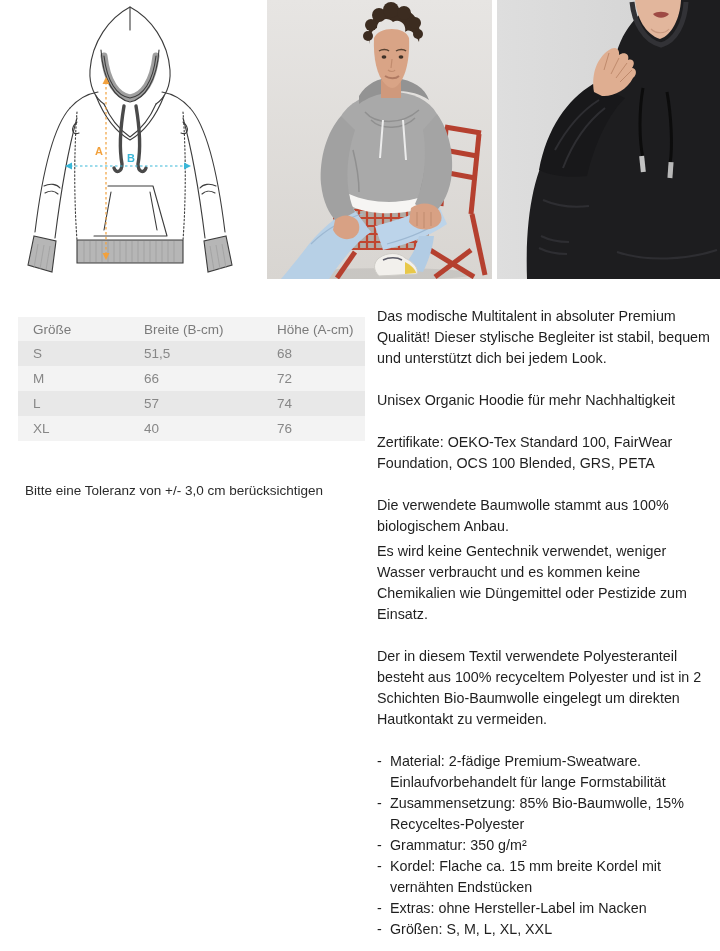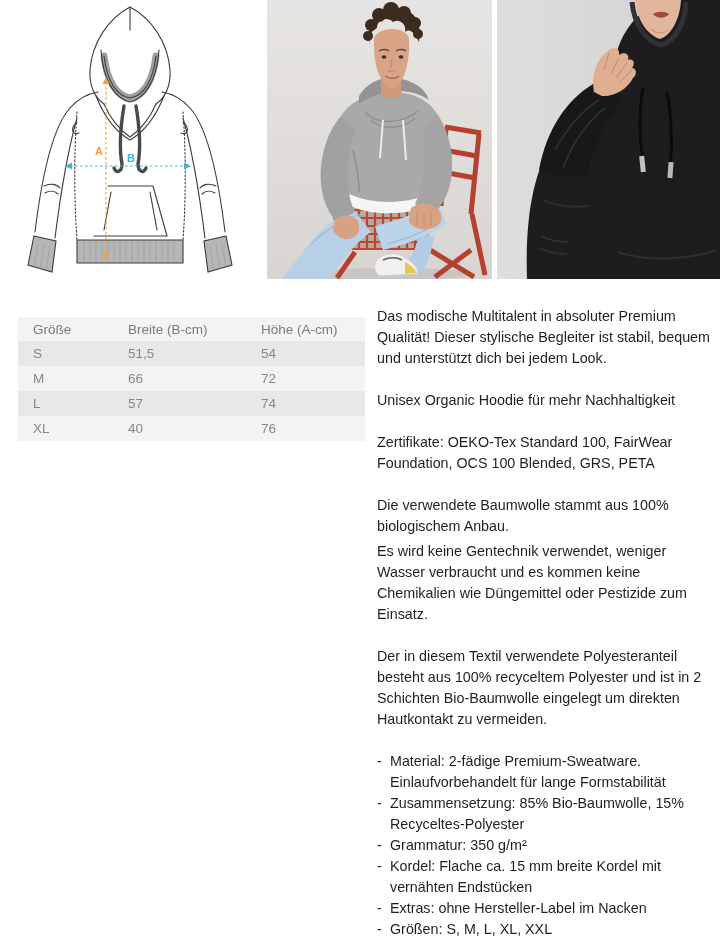--- a/index.html
+++ b/index.html
@@ -13,21 +13,21 @@
   .fig-female{width:223px;height:279px;}
   svg{display:block;}
 
   
   .size-table{position:absolute;left:18px;top:317px;width:347px;font-size:13.5px;color:#878787;}
   .trow{display:flex;align-items:center;height:25px;}
   .trow.head{height:24px;background:#f3f3f3;color:#7b7b7b;}
   .trow.odd{background:#e8e8e8;}
   .trow.even{background:#f3f3f3;}
   .tc1{width:95px;padding-left:15px;}
-  .tc2{width:133px;}
+  .tc2{width:133px;margin-left:16px;}
   .tc3{flex:1;}
 
   .note{position:absolute;left:25px;top:483px;margin:0;font-size:13.5px;color:#2b2b2b;}
 
   
   .desc{position:absolute;left:377px;top:306px;width:341px;font-size:14.3px;line-height:21px;color:#1f1f1f;}
   .desc p{margin:0 0 21px 0;}
   .desc p.tight{margin-bottom:4px;}
   .bullet{display:flex;line-height:21px;}
   .bullet .dash{width:9px;flex:none;}
@@ -241,39 +241,40 @@
 
   <div class="size-table">
     <div class="trow head">
       <div class="tc1">Größe</div>
       <div class="tc2">Breite (B-cm)</div>
       <div class="tc3">Höhe (A-cm)</div>
     </div>
     <div class="trow odd">
       <div class="tc1">S</div>
       <div class="tc2">51,5</div>
-      <div class="tc3">54</div>
+      <div class="tc3">68</div>
     </div>
     <div class="trow even">
       <div class="tc1">M</div>
       <div class="tc2">66</div>
       <div class="tc3">72</div>
     </div>
     <div class="trow odd">
       <div class="tc1">L</div>
       <div class="tc2">57</div>
       <div class="tc3">74</div>
     </div>
     <div class="trow even">
       <div class="tc1">XL</div>
       <div class="tc2">40</div>
       <div class="tc3">76</div>
     </div>
   </div>
 
+  <p class="note">Bitte eine Toleranz von +/- 3,0 cm berücksichtigen</p>
 
   <div class="desc">
     <p>Das modische Multitalent in absoluter Premium Qualität! Dieser stylische Begleiter ist stabil, bequem und unterstützt dich bei jedem Look.</p>
     <p>Unisex Organic Hoodie für mehr Nachhaltigkeit</p>
     <p>Zertifikate: OEKO-Tex Standard 100, FairWear Foundation, OCS 100 Blended, GRS, PETA</p>
     <p class="tight">Die verwendete Baumwolle stammt aus 100% biologischem Anbau.</p>
     <p>Es wird keine Gentechnik verwendet, weniger Wasser verbraucht und es kommen keine Chemikalien wie Düngemittel oder Pestizide zum Einsatz.</p>
     <p>Der in diesem Textil verwendete Polyesteranteil besteht aus 100% recyceltem Polyester und ist in 2 Schichten Bio-Baumwolle eingelegt um direkten Hautkontakt zu vermeiden.</p>
     <div class="bullets">
       <div class="bullet">

